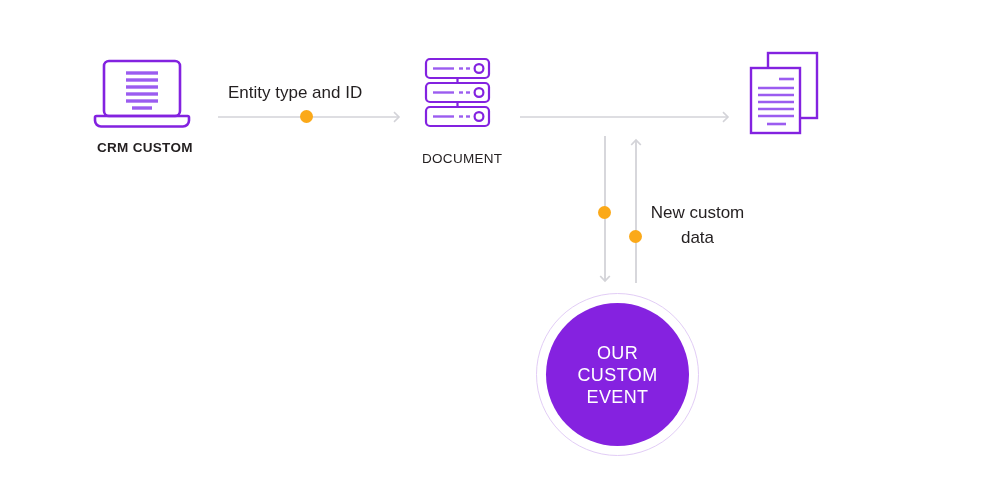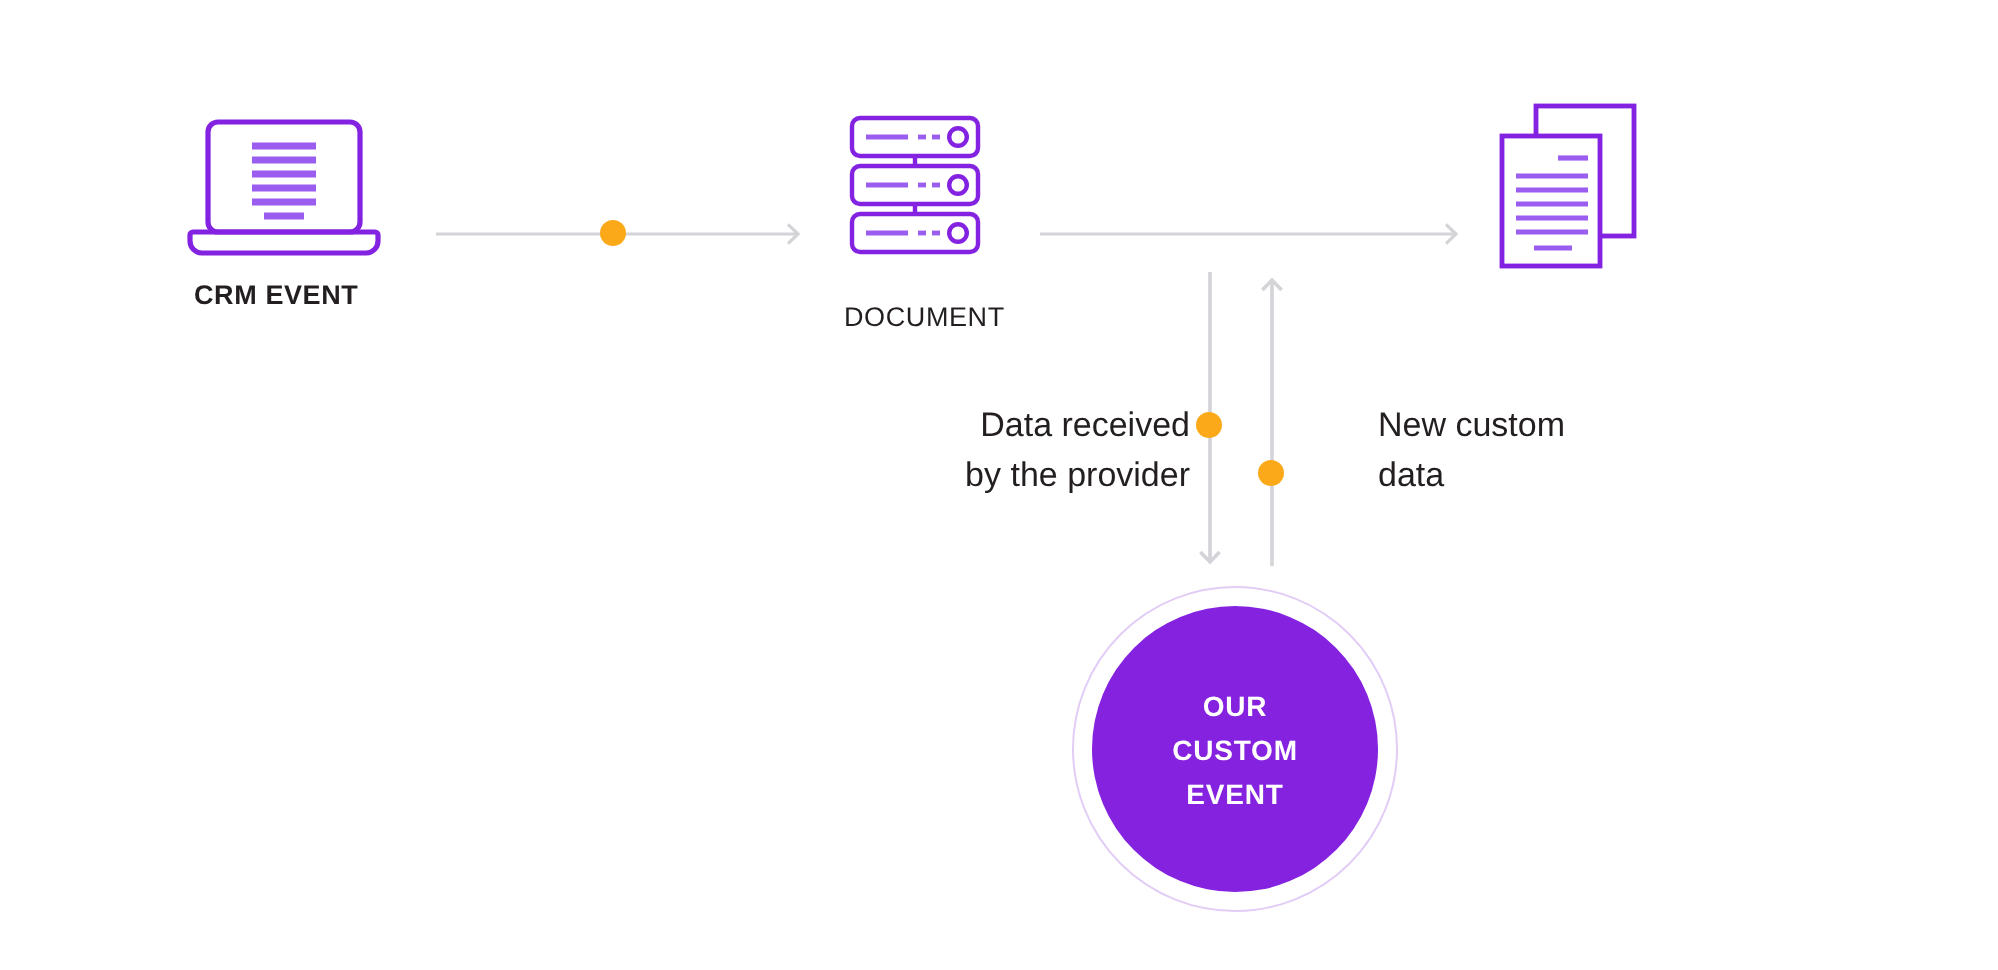--- a/index.html
+++ b/index.html
@@ -38,21 +38,21 @@
     position: absolute;
     font-size: 17px;
     color: #231f20;
     line-height: 25px;
     white-space: pre-line;
   }
   .flow-label.right {
     text-align: right;
   }
   .flow-label.center {
-    margin-left: 44px;
+    text-align: center;
   }
   .dot {
     position: absolute;
     width: 13px;
     height: 13px;
     border-radius: 50%;
     background: #FBA919;
   }
   .circle-outer {
     position: absolute;
@@ -67,22 +67,22 @@
     width: 143px;
     height: 143px;
     border-radius: 50%;
     background: #8522E0;
     display: flex;
     align-items: center;
     justify-content: center;
   }
   .circle-text {
     color: #ffffff;
-    font-size: 14px;
-    font-weight: bold;
+    font-size: 18px;
+    font-weight: normal;
     line-height: 22px;
     text-align: center;
     letter-spacing: 0.4px;
     white-space: pre-line;
   }
   svg { display: block; overflow: visible; }
 </style>
 </head>
 <body>
 
@@ -95,21 +95,21 @@
       <g stroke="#9B5CF0" stroke-width="3.4" stroke-linecap="butt">
         <line x1="31" y1="16" x2="63" y2="16"></line>
         <line x1="31" y1="23" x2="63" y2="23"></line>
         <line x1="31" y1="30" x2="63" y2="30"></line>
         <line x1="31" y1="37" x2="63" y2="37"></line>
         <line x1="31" y1="44" x2="63" y2="44"></line>
         <line x1="37" y1="51" x2="57" y2="51"></line>
       </g>
     </svg>
   </div>
-  <div class="node-label bold" style="left:97px; top:140px;">CRM EVENT</div>
+  <div class="node-label bold" style="left:97px; top:140px;">CRM CUSTOM</div>
 
   <div class="node" style="left:420px; top:57px;">
     <svg width="80" height="75" viewBox="0 0 80 75">
       <g stroke="#8322E0" stroke-width="2.2" fill="none">
         <rect x="6" y="2" width="63" height="19" rx="4" ry="4"></rect>
         <rect x="6" y="26" width="63" height="19" rx="4" ry="4"></rect>
         <rect x="6" y="50" width="63" height="19" rx="4" ry="4"></rect>
         <line x1="37.5" y1="21" x2="37.5" y2="26"></line>
         <line x1="37.5" y1="45" x2="37.5" y2="50"></line>
       </g>
@@ -142,38 +142,37 @@
         <line x1="10" y1="38" x2="46" y2="38"></line>
         <line x1="10" y1="45" x2="46" y2="45"></line>
         <line x1="10" y1="52" x2="46" y2="52"></line>
         <line x1="10" y1="59" x2="46" y2="59"></line>
         <line x1="10" y1="66" x2="46" y2="66"></line>
         <line x1="19" y1="74" x2="38" y2="74"></line>
       </g>
     </svg>
   </div>
 
+  <div class="flow-label" style="left:228px; top:80px;">Entity type and ID</div>
   <svg style="position:absolute; left:218px; top:110px;" width="185" height="14">
     <line x1="0" y1="7" x2="180" y2="7" stroke="#d3d3d8" stroke-width="1.6"></line>
     <polyline points="176,2.2 181,7 176,11.8" fill="none" stroke="#d3d3d8" stroke-width="1.6"></polyline>
   </svg>
   <div class="dot" style="left:300px; top:110px;"></div>
 
   <svg style="position:absolute; left:520px; top:110px;" width="212" height="14">
     <line x1="0" y1="7" x2="207" y2="7" stroke="#d3d3d8" stroke-width="1.6"></line>
     <polyline points="203,2.2 208,7 203,11.8" fill="none" stroke="#d3d3d8" stroke-width="1.6"></polyline>
   </svg>
 
   <svg style="position:absolute; left:598px; top:136px;" width="14" height="150">
     <line x1="7" y1="0" x2="7" y2="144" stroke="#d3d3d8" stroke-width="1.8"></line>
     <polyline points="2.2,140 7,145 11.8,140" fill="none" stroke="#d3d3d8" stroke-width="1.8"></polyline>
   </svg>
   <div class="dot" style="left:598px; top:206px;"></div>
-  <div class="flow-label right" style="left:415px; top:200px; width:180px;">Data received
-by the provider</div>
 
   <svg style="position:absolute; left:629px; top:137px;" width="14" height="148">
     <line x1="7" y1="4" x2="7" y2="146" stroke="#d3d3d8" stroke-width="1.8"></line>
     <polyline points="2.2,8 7,3 11.8,8" fill="none" stroke="#d3d3d8" stroke-width="1.8"></polyline>
   </svg>
   <div class="dot" style="left:629px; top:230px;"></div>
   <div class="flow-label center" style="left:645px; top:200px; width:105px;">New custom
 data</div>
 
   <div class="circle-outer" style="left:536px; top:293px;"></div>

